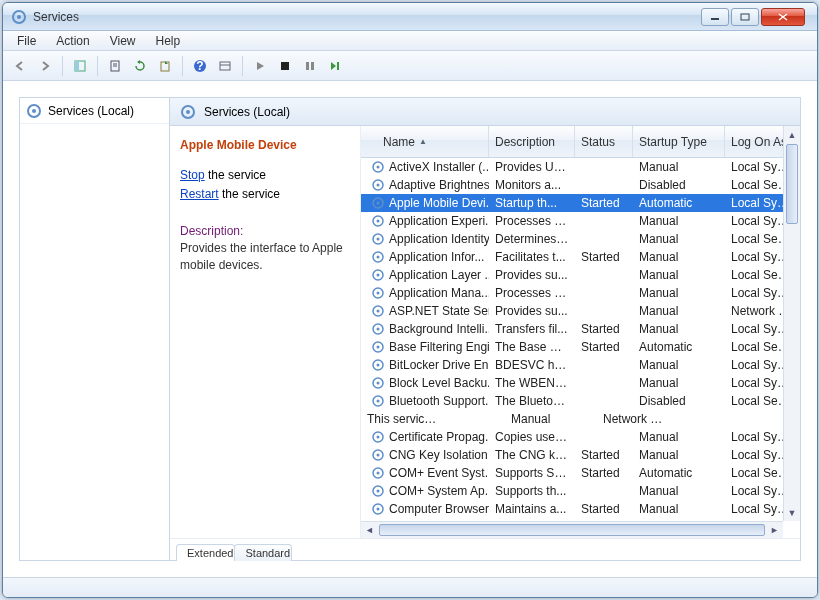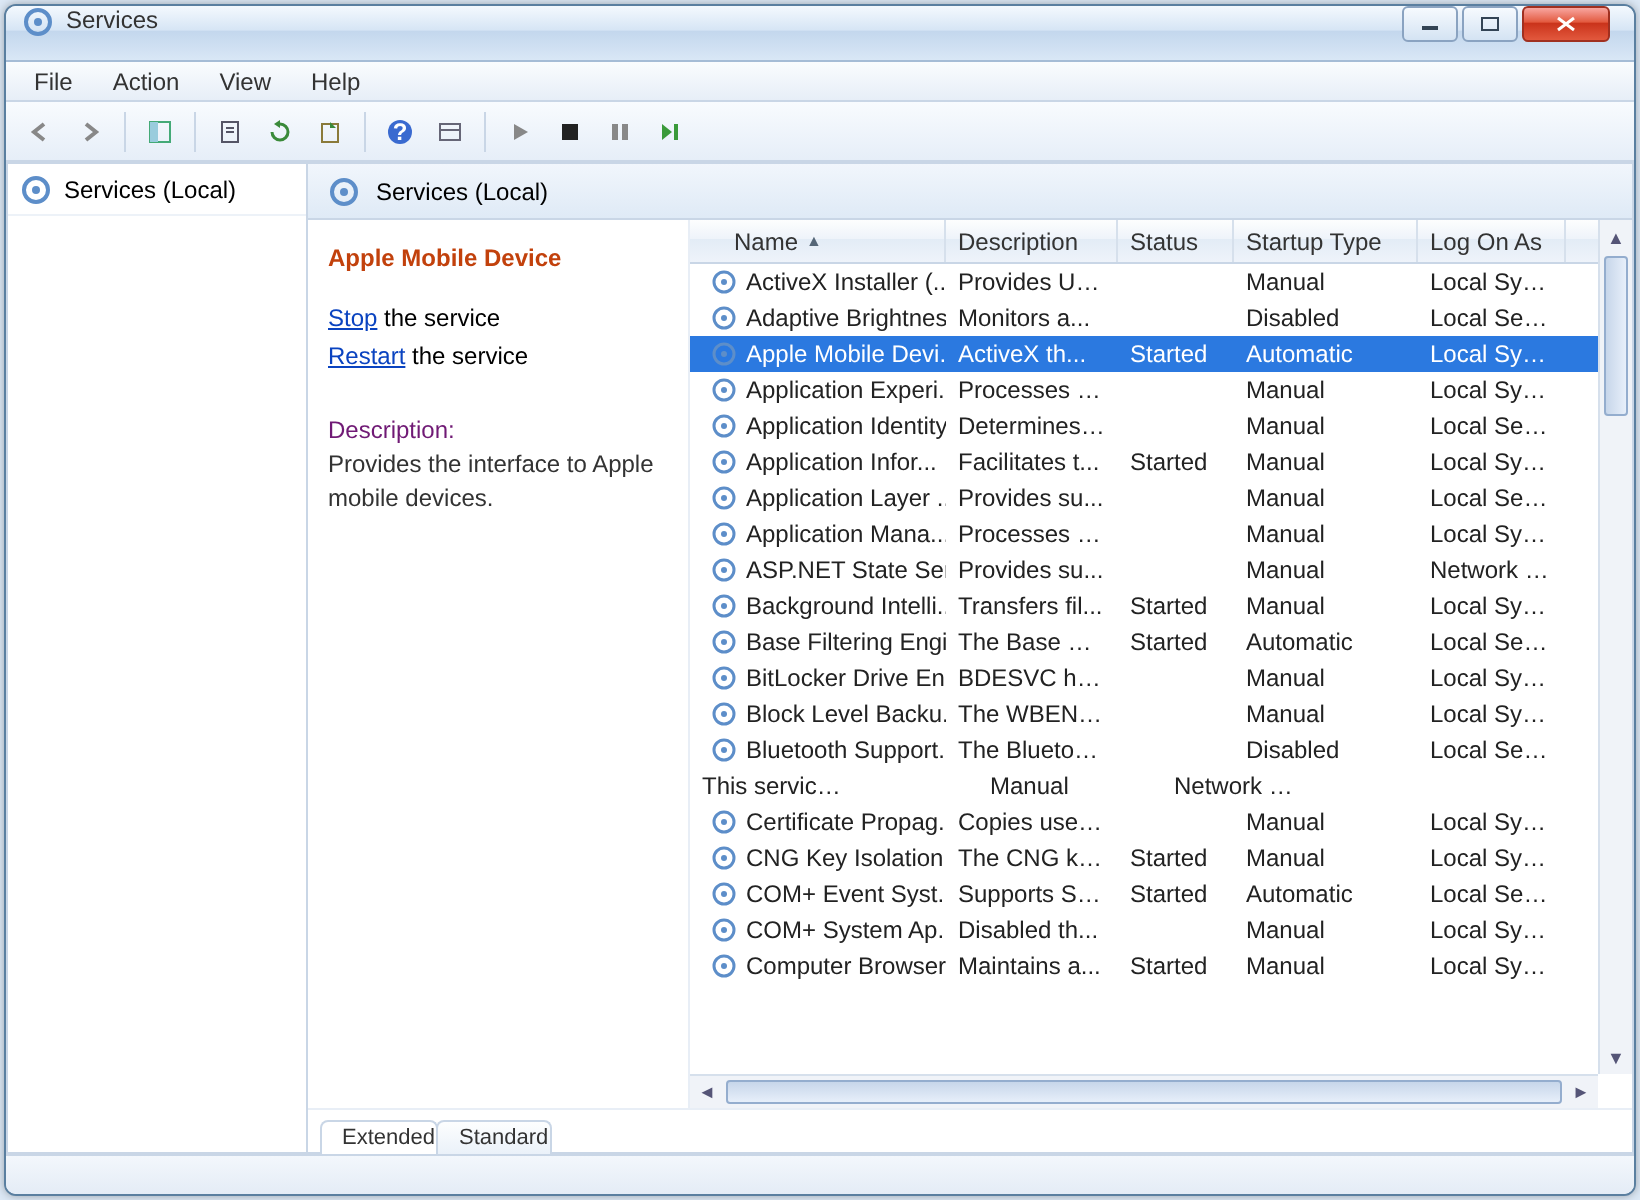--- a/index.html
+++ b/index.html
@@ -1,42 +1,42 @@
 <!DOCTYPE html>
 <html><head>
 <meta charset="utf-8">
 <style>
 * { box-sizing: border-box; margin: 0; padding: 0; font-family: "Segoe UI", Tahoma, sans-serif; font-size: 12px; }
 body { background: #dce8f5; padding: 0; width: 820px; height: 600px; overflow: hidden; }
 .window { width: 816px; height: 596px; margin: 2px; background: #fff; border: 1px solid #5a7fa0; border-radius: 6px; overflow: hidden; display: flex; flex-direction: column; box-shadow: 0 0 4px rgba(0,0,0,0.3); }
-.titlebar { height: 28px; background: linear-gradient(to bottom, #f4f9fe 0%, #d6e5f5 45%, #c3d7ed 46%, #d9e7f6 100%); display: flex; padding: 0 12px 0 8px; border-bottom: 1px solid #a5bcd6; }
+.titlebar { height: 28px; background: linear-gradient(to bottom, #f4f9fe 0%, #d6e5f5 45%, #c3d7ed 46%, #d9e7f6 100%); display: flex; align-items: center; padding: 0 12px 0 8px; border-bottom: 1px solid #a5bcd6; }
 .titlebar .icon { width: 16px; height: 16px; margin-right: 6px; }
 .titlebar .title { flex: 1; color: #333; }
 .winbtns { display: flex; gap: 2px; }
 .winbtn { width: 28px; height: 18px; border: 1px solid #8aa3c1; border-radius: 3px; background: linear-gradient(to bottom,#f6fafe,#d4e3f3); display:flex; align-items:center; justify-content:center; font-size:10px; color:#345; }
 .winbtn.close { width: 44px; background: linear-gradient(to bottom,#f8a6a0,#e2583d 45%,#c9321a 46%,#e2583d); border-color:#a03020; color:#fff; }
 .menubar { height: 20px; background: linear-gradient(to bottom,#fafcfe,#e7eef7); border-bottom:1px solid #c9d6e6; display:flex; align-items:center; padding:0 6px; gap:4px; }
 .menubar span { padding: 2px 8px; color:#333; }
 .toolbar { height: 30px; background: linear-gradient(to bottom,#f8fbfe,#e6eef8); border-bottom:1px solid #c9d6e6; display:flex; align-items:center; padding:0 6px; gap:3px; }
 .tbtn { width:22px; height:22px; border:1px solid transparent; border-radius:2px; display:flex; align-items:center; justify-content:center; }
 .tsep { width:1px; height:20px; background:#c9d6e6; margin:0 3px; }
-.body { flex:1; display:flex; border:1px solid #c9d6e6; margin:0; background:#fff; }
+.body { flex:1; display:flex; border:1px solid #c9d6e6; margin:16px; background:#fff; }
 .leftpane { width:150px; border-right:1px solid #c9d6e6; background:#fff; }
 .leftpane .hdr { height:26px; display:flex; align-items:center; padding:0 6px; gap:6px; background:#fff; border-bottom:1px solid #edf2f8;}
 .rightpane { flex:1; display:flex; flex-direction:column; position:relative; }
 .rightheader { height:28px; background:linear-gradient(to bottom,#f1f6fc,#dfeaf6); border-bottom:1px solid #c9d6e6; display:flex; align-items:center; padding:0 10px; gap:8px; }
 .content { flex:1; display:flex; overflow:hidden; }
 .detail { width:190px; padding:12px 10px 10px 10px; }
 .detail .svcname { font-weight:bold; color:#c2410c; margin-bottom:14px; display:block; }
 .detail a { color:#0a43c0; text-decoration:underline; cursor:pointer; }
 .detail .actions { line-height:1.6; margin-bottom:20px; }
 .detail .desc-label { color:#701a75; margin-bottom:2px; }
 .detail .desc { color:#333; line-height:1.35; }
 .gridwrap { flex:1; display:flex; flex-direction:column; border-left:1px solid #e8eef6; position:relative; }
-.gridhead { display:flex; background:linear-gradient(to bottom,#fdfefe,#eef3fa 45%,#e3ecf6 46%,#eef3fa); border-bottom:1px solid #c9d6e6; height:22px; }
+.gridhead { display:flex; background:linear-gradient(to bottom,#fdfefe,#eef3fa 45%,#e3ecf6 46%,#eef3fa); border-bottom:1px solid #c9d6e6; height:32px; }
 .gridhead .col, .row .cell { padding:3px 6px; overflow:hidden; white-space:nowrap; text-overflow:ellipsis; }
 .gridhead .col { border-right:1px solid #d6e0ec; display:flex; align-items:center; gap:4px; color:#333; }
 .gridbody { flex:1; overflow:hidden; position:relative; }
 .row { display:flex; height:18px; align-items:center; color:#222; }
 .row.selected { background:#2b79e0; color:#fff; }
 .row .icon { width:16px; height:16px; flex:0 0 16px; margin:0 3px; }
 .col-name { width:128px; display:flex; align-items:center; }
 .col-desc { width:86px; }
 .col-stat { width:58px; }
 .col-start { width:92px; }
@@ -250,21 +250,21 @@
               <div class="row selected">
                 <div class="cell col-name">
                   <span class="icon">
                     <svg width="16" height="16">
                       <circle cx="8" cy="8" r="5" fill="none" stroke="#5d8ec9" stroke-width="1.5"></circle>
                       <circle cx="8" cy="8" r="1.5" fill="#5d8ec9"></circle>
                     </svg>
                   </span>
                   <span>Apple Mobile Devi...</span>
                 </div>
-                <div class="cell col-desc">ActiveX th...</div>
+                <div class="cell col-desc">Startup th...</div>
                 <div class="cell col-stat">Started</div>
                 <div class="cell col-start">Automatic</div>
                 <div class="cell col-log">Local Syste...</div>
               </div>
               <div class="row">
                 <div class="cell col-name">
                   <span class="icon">
                     <svg width="16" height="16">
                       <circle cx="8" cy="8" r="5" fill="none" stroke="#5d8ec9" stroke-width="1.5"></circle>
                       <circle cx="8" cy="8" r="1.5" fill="#5d8ec9"></circle>
@@ -481,21 +481,21 @@
               <div class="row">
                 <div class="cell col-name">
                   <span class="icon">
                     <svg width="16" height="16">
                       <circle cx="8" cy="8" r="5" fill="none" stroke="#5d8ec9" stroke-width="1.5"></circle>
                       <circle cx="8" cy="8" r="1.5" fill="#5d8ec9"></circle>
                     </svg>
                   </span>
                   <span>COM+ System Ap...</span>
                 </div>
-                <div class="cell col-desc">Disabled th...</div>
+                <div class="cell col-desc">Supports th...</div>
                 <div class="cell col-stat"></div>
                 <div class="cell col-start">Manual</div>
                 <div class="cell col-log">Local Syste...</div>
               </div>
               <div class="row">
                 <div class="cell col-name">
                   <span class="icon">
                     <svg width="16" height="16">
                       <circle cx="8" cy="8" r="5" fill="none" stroke="#5d8ec9" stroke-width="1.5"></circle>
                       <circle cx="8" cy="8" r="1.5" fill="#5d8ec9"></circle>

